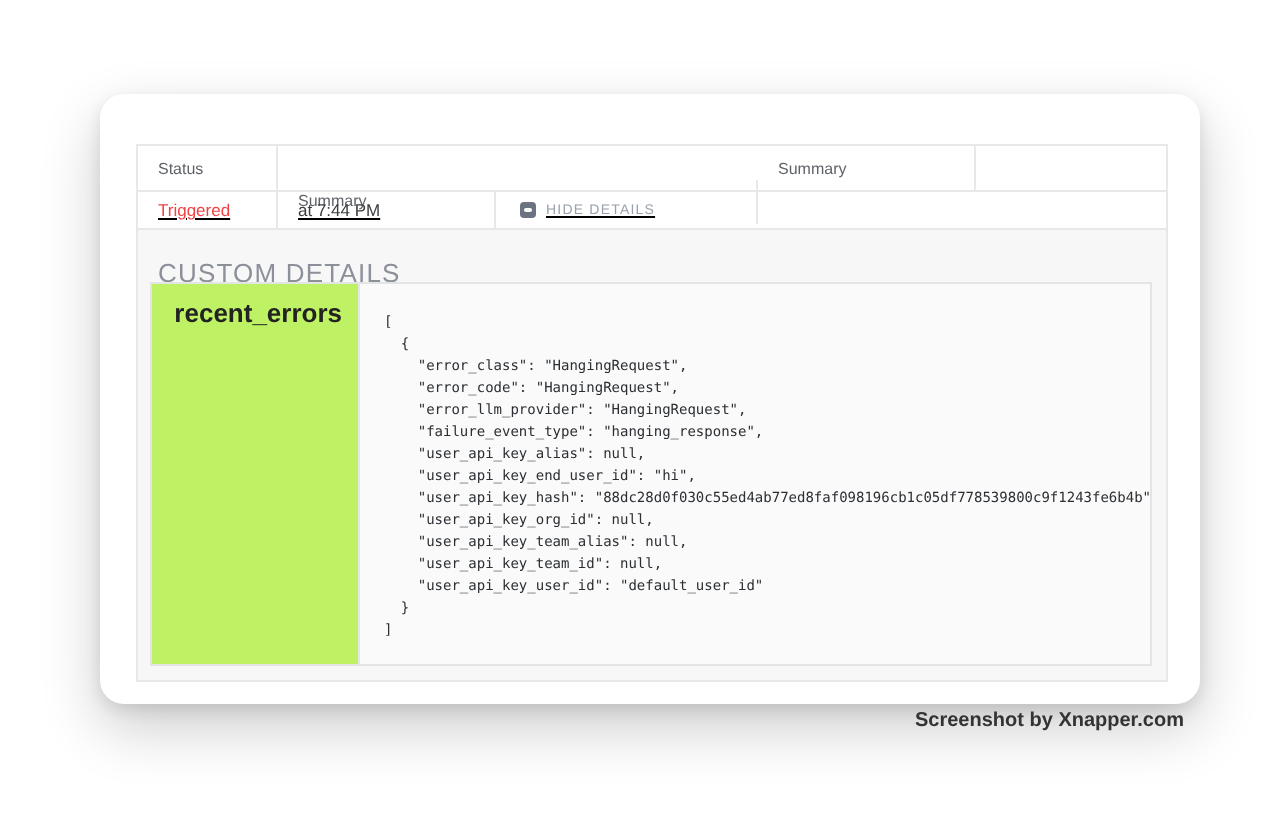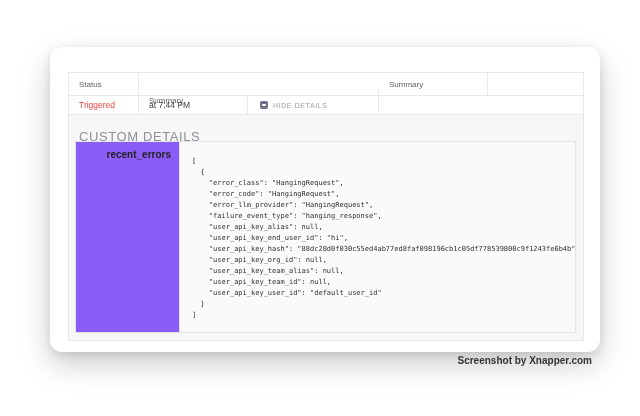--- a/index.html
+++ b/index.html
@@ -28,21 +28,21 @@
     left: 18px; top: 25px;
     width: 516px;
     border: 1px solid #e7e8ea;
     background: #ffffff;
   }
   .thead { display: flex; height: 23px; align-items: center; border-bottom: 1px solid #e7e8ea; }
   .th {
     font-size: 8px; color: #5f6368; font-weight: 400;
     padding-left: 10px; height: 100%; display: flex; align-items: center;
   }
-  .trow { display: flex; height: 19px; align-items: flex-end; border-bottom: 1px solid #e7e8ea; }
+  .trow { display: flex; height: 19px; align-items: flex-end; border-bottom: 1px solid #e7e8ea; text-decoration: underline; }
   .td { font-size: 8.5px; padding-left: 10px; height: 100%; display: flex; align-items: center; }
   .col-status  { width: 70px;  border-right: 1px solid #e7e8ea; }
   .col-summary { width: 240px; border-right: 1px solid #e7e8ea; margin-top: 33px; }
   .col-created { width: 109px; border-right: 1px solid #e7e8ea; }
   .col-actions { flex: 1; }
   .status-text { color: #ef4444; }
   .summary-link { color: #2563eb; font-weight: 500; text-decoration: none; cursor: pointer; white-space: nowrap; }
   .created-text { color: #3c4043; }
   .hide-details {
     display: flex; align-items: center; gap: 5px;
@@ -73,25 +73,25 @@
   }
   .details-box {
     position: absolute;
     left: 6px; right: 7px; top: 26px; height: 192px;
     border: 1px solid #e3e4e6;
     display: flex;
     background: #fafafa;
   }
   .key-cell {
     width: 104px;
-    background: #8b5cf6;
+    background: #bef264;
     border-right: 1px solid #e3e4e6;
     text-align: right;
     padding: 7px 8px 0 0;
-    font-size: 10px; font-weight: 700; color: #222222;
+    font-size: 13px; font-weight: 700; color: #222222;
   }
   .json-cell {
     flex: 1;
     margin: 0;
     padding: 14px 0 0 12px;
     font-family: "DejaVu Sans Mono", monospace;
     font-size: 7px; line-height: 11px;
     color: #2b2f33;
     white-space: pre;
     overflow: hidden;

